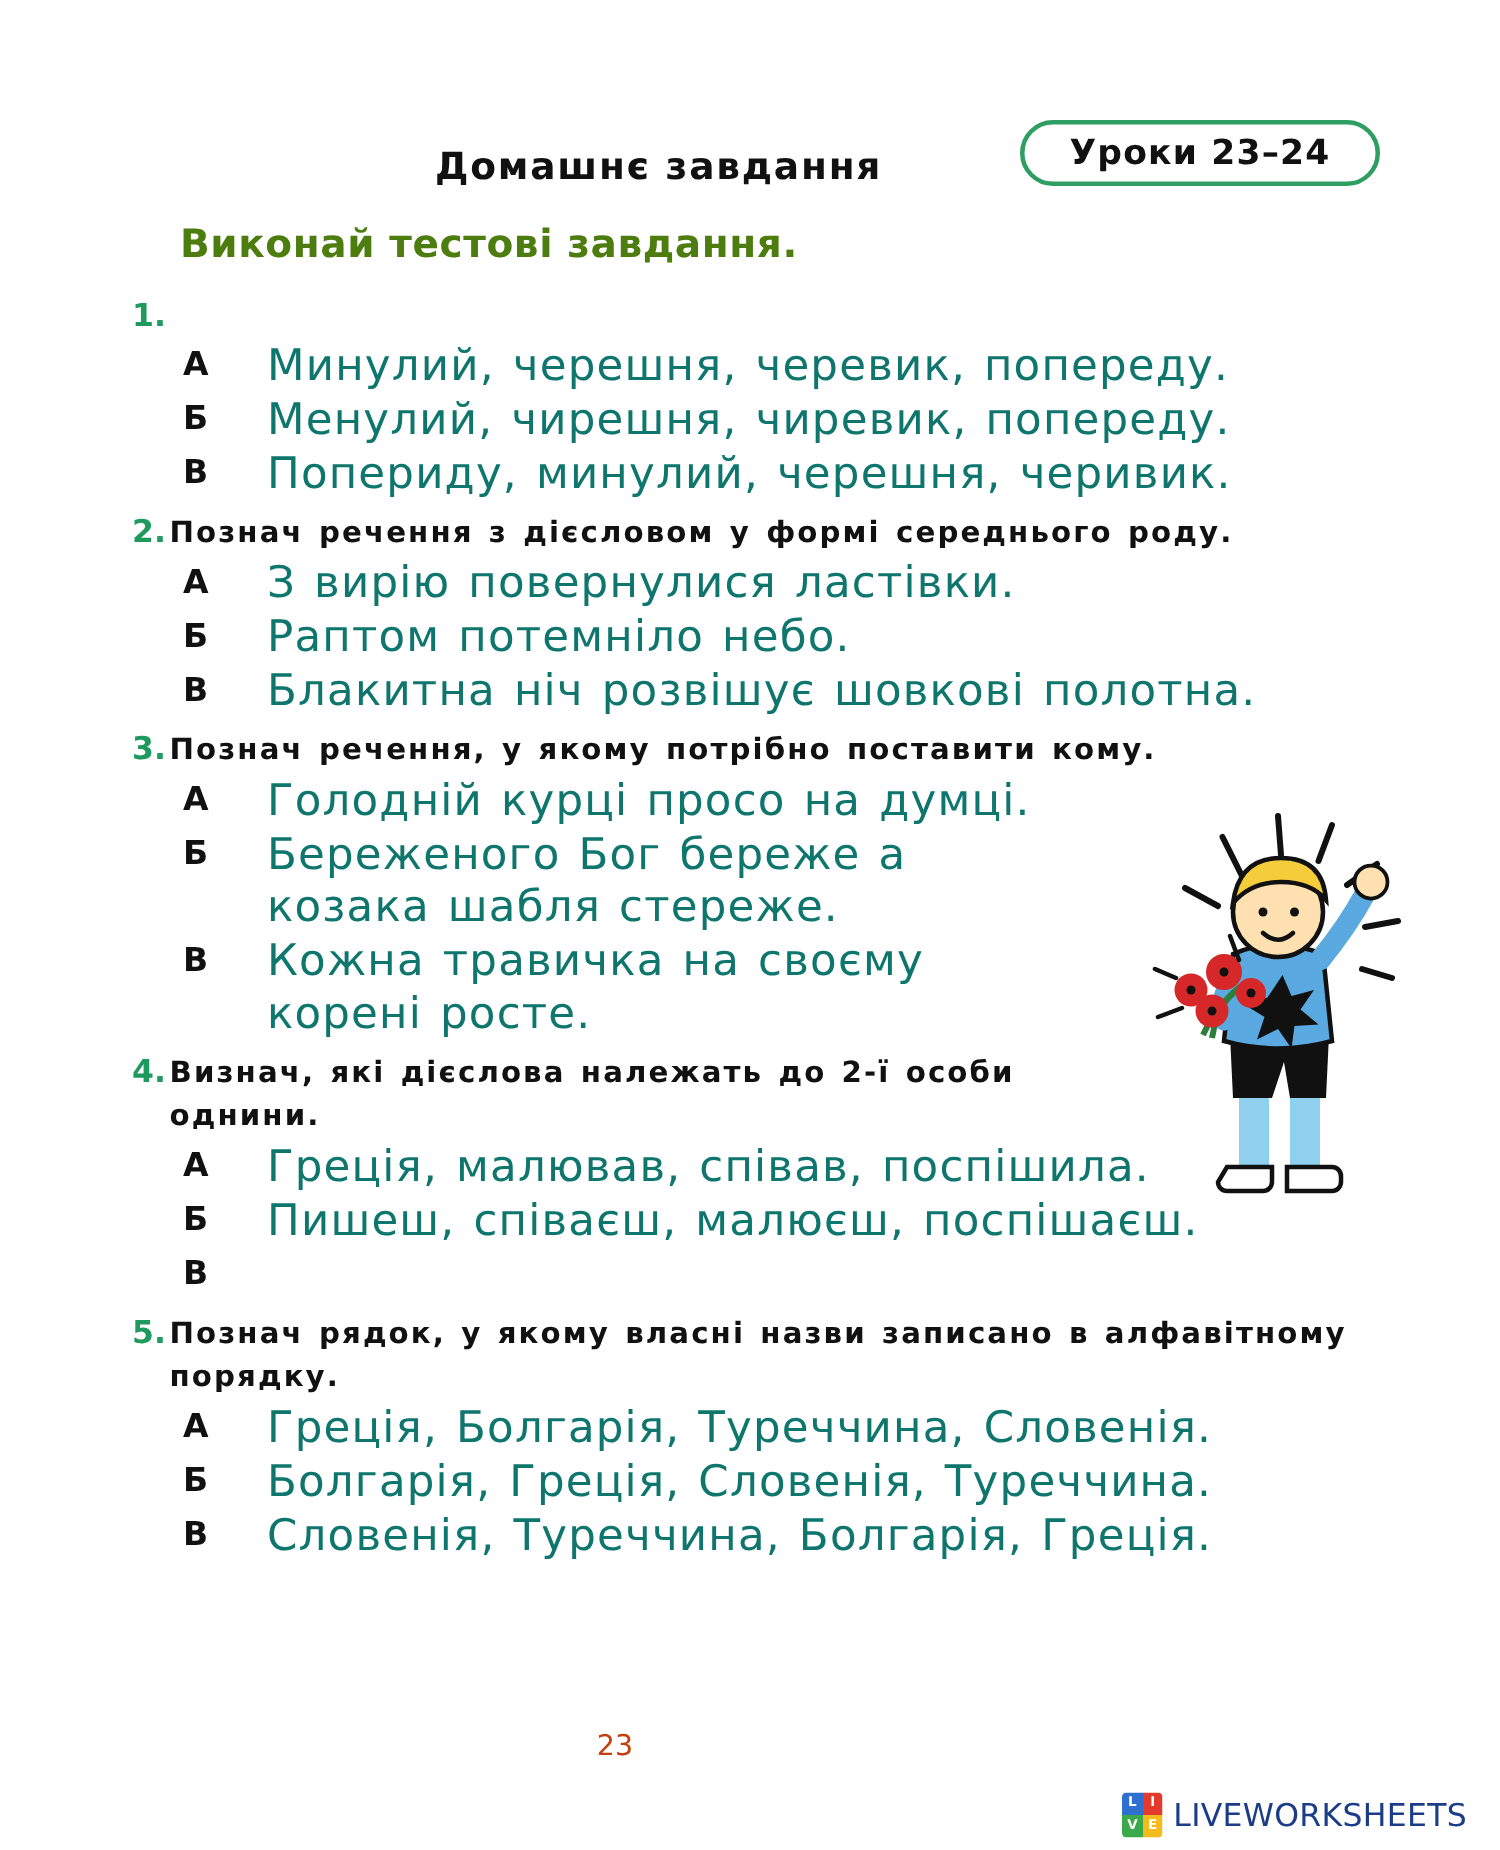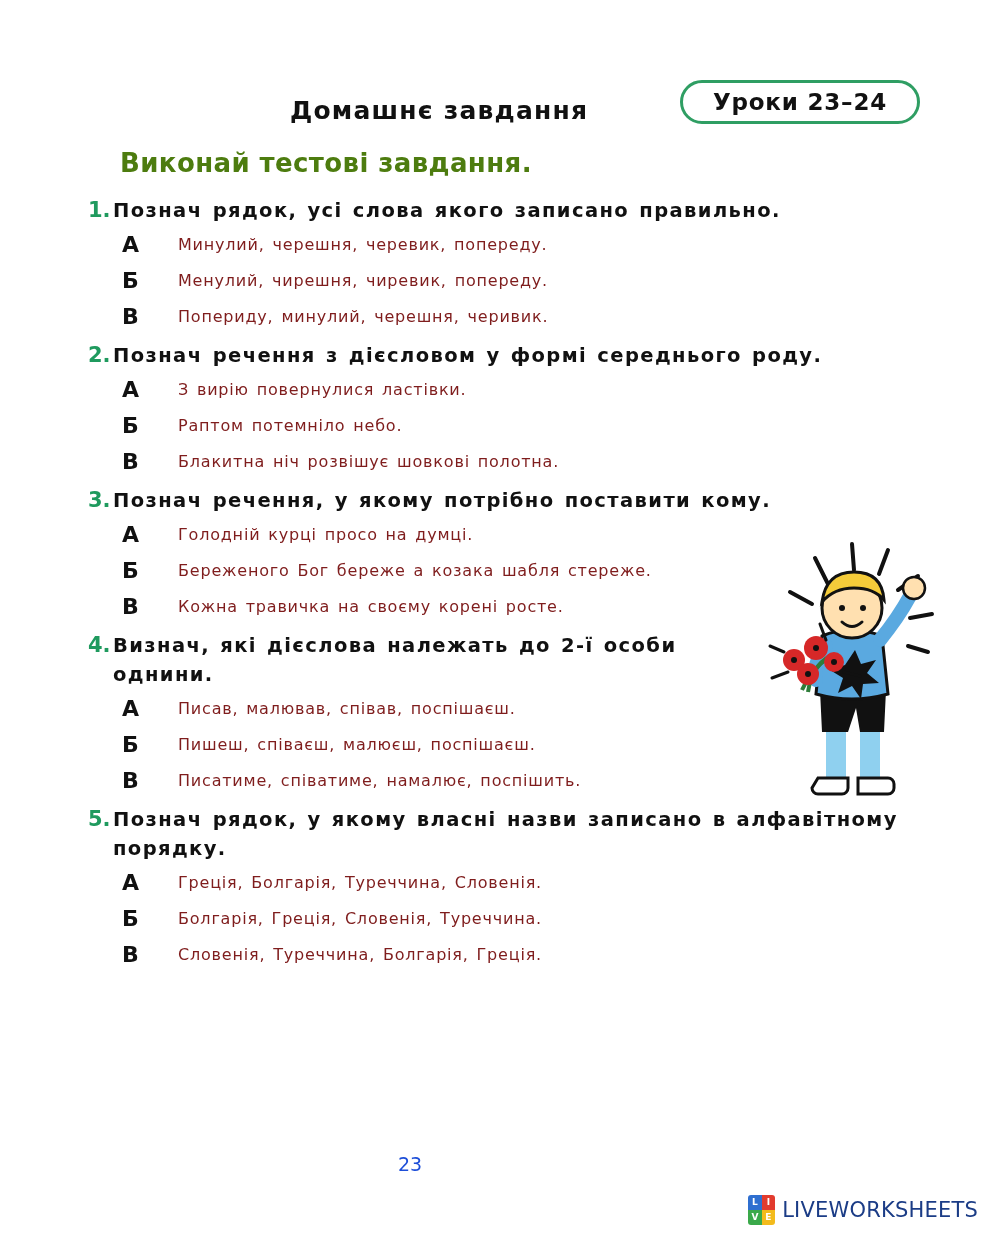--- a/index.html
+++ b/index.html
@@ -112,24 +112,24 @@
   }
   .opt-letter {
     flex: 0 0 56px;
     margin-left: 34px;
     font-size: 22px;
     font-weight: bold;
     line-height: 35px;
     color: #111;
   }
   .opt-text {
-    font-size: 16px;
+    font-size: 29px;
     line-height: 35px;
     letter-spacing: 0.8px;
-    color: #7f1d1d;
+    color: #0f766e;
     word-spacing: 2px;
     max-width: 640px;
   }
   .opt-text.wide {
     max-width: 760px;
   }
 
   
   .task-3 .opt-text {
     max-width: 520px;
@@ -148,21 +148,21 @@
   }
 
   
   .page-number {
     position: absolute;
     bottom: 58px;
     left: 0;
     width: 820px;
     text-align: center;
     font-size: 19px;
-    color: #1d4ed8;
+    color: #c2410c;
   }
   .brand {
     position: absolute;
     bottom: 8px;
     right: 22px;
     display: flex;
     align-items: center;
     gap: 7px;
   }
   .brand-logo {
@@ -211,21 +211,20 @@
     </div>
   </div>
 
   <div class="instruction">Виконай тестові завдання.</div>
 
   <div class="tasks">
 
     <div class="task task-1">
       <div class="task-head">
         <div class="task-num">1.</div>
-        <div class="task-prompt">Познач рядок, усі слова якого записано правильно.</div>
       </div>
       <div class="options">
         <div class="option">
           <div class="opt-letter">А</div>
           <div class="opt-text wide">Минулий, черешня, черевик, попереду.</div>
         </div>
         <div class="option">
           <div class="opt-letter">Б</div>
           <div class="opt-text wide">Менулий, чирешня, чиревик, попереду.</div>
         </div>
@@ -279,29 +278,28 @@
     </div>
 
     <div class="task task-4">
       <div class="task-head">
         <div class="task-num">4.</div>
         <div class="task-prompt">Визнач, які дієслова належать до 2-ї особи однини.</div>
       </div>
       <div class="options">
         <div class="option">
           <div class="opt-letter">А</div>
-          <div class="opt-text wide">Писав, малював, співав, поспішаєш.</div>
+          <div class="opt-text wide">Греція, малював, співав, поспішила.</div>
         </div>
         <div class="option">
           <div class="opt-letter">Б</div>
           <div class="opt-text wide">Пишеш, співаєш, малюєш, поспішаєш.</div>
         </div>
         <div class="option">
           <div class="opt-letter">В</div>
-          <div class="opt-text wide">Писатиме, співатиме, намалює, поспішить.</div>
         </div>
       </div>
     </div>
 
     <div class="task task-5">
       <div class="task-head">
         <div class="task-num">5.</div>
         <div class="task-prompt">Познач рядок, у якому власні назви записано в алфавітному порядку.</div>
       </div>
       <div class="options">

